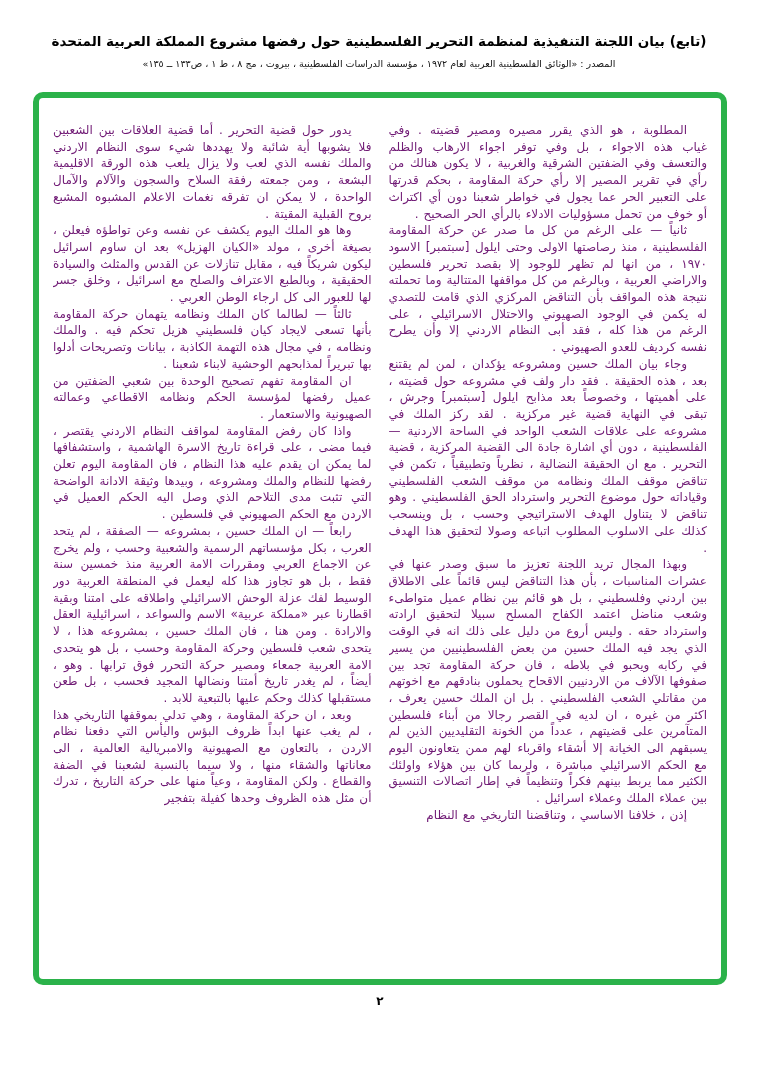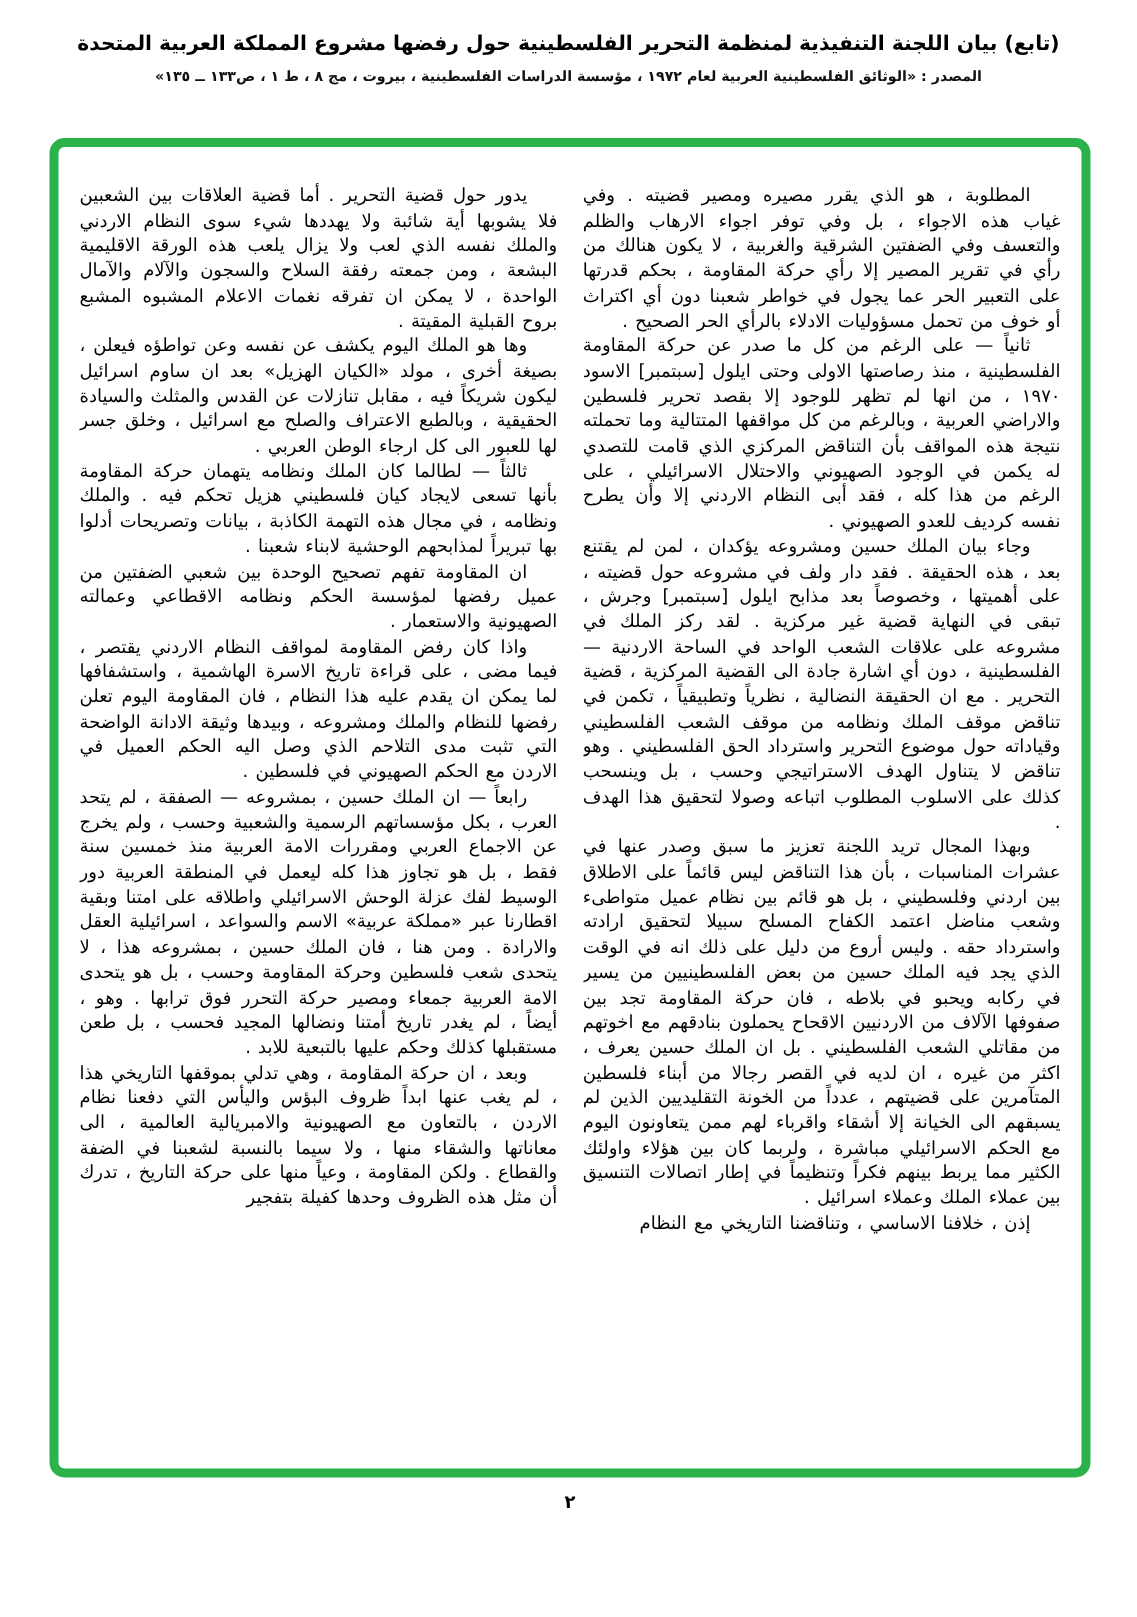--- a/index.html
+++ b/index.html
@@ -10,37 +10,37 @@
   }
   .page {
     position: relative;
     width: 758px;
     height: 1078px;
     background: #ffffff;
     overflow: hidden;
   }
   .doc-header {
     position: absolute;
-    top: 20px;
+    top: 32px;
     left: 40px;
     width: 678px;
     text-align: center;
     direction: rtl;
     color: #000000;
   }
   .doc-title {
     font-size: 13.5px;
     font-weight: bold;
     line-height: 1.45;
     letter-spacing: 0.2px;
   }
   .doc-source {
     margin-top: 6px;
     font-size: 9.5px;
-    font-weight: bold;
+    font-weight: normal;
     color: #111111;
   }
   .green-frame {
     position: absolute;
     left: 33px;
     top: 92px;
     width: 694px;
     height: 893px;
     box-sizing: border-box;
     border: 6px solid #2bb24a;
@@ -60,21 +60,21 @@
     flex: 1 1 0;
     overflow: hidden;
   }
   .col p {
     margin: 0;
     direction: rtl;
     text-align: justify;
     text-align-last: right;
     font-size: 12px;
     line-height: 16.7px;
-    color: #000000;
+    color: #701a75;
     text-indent: 20px;
     word-spacing: 1px;
   }
   .page-number {
     position: absolute;
     left: 33px;
     top: 994px;
     width: 694px;
     text-align: center;
     font-size: 12px;

